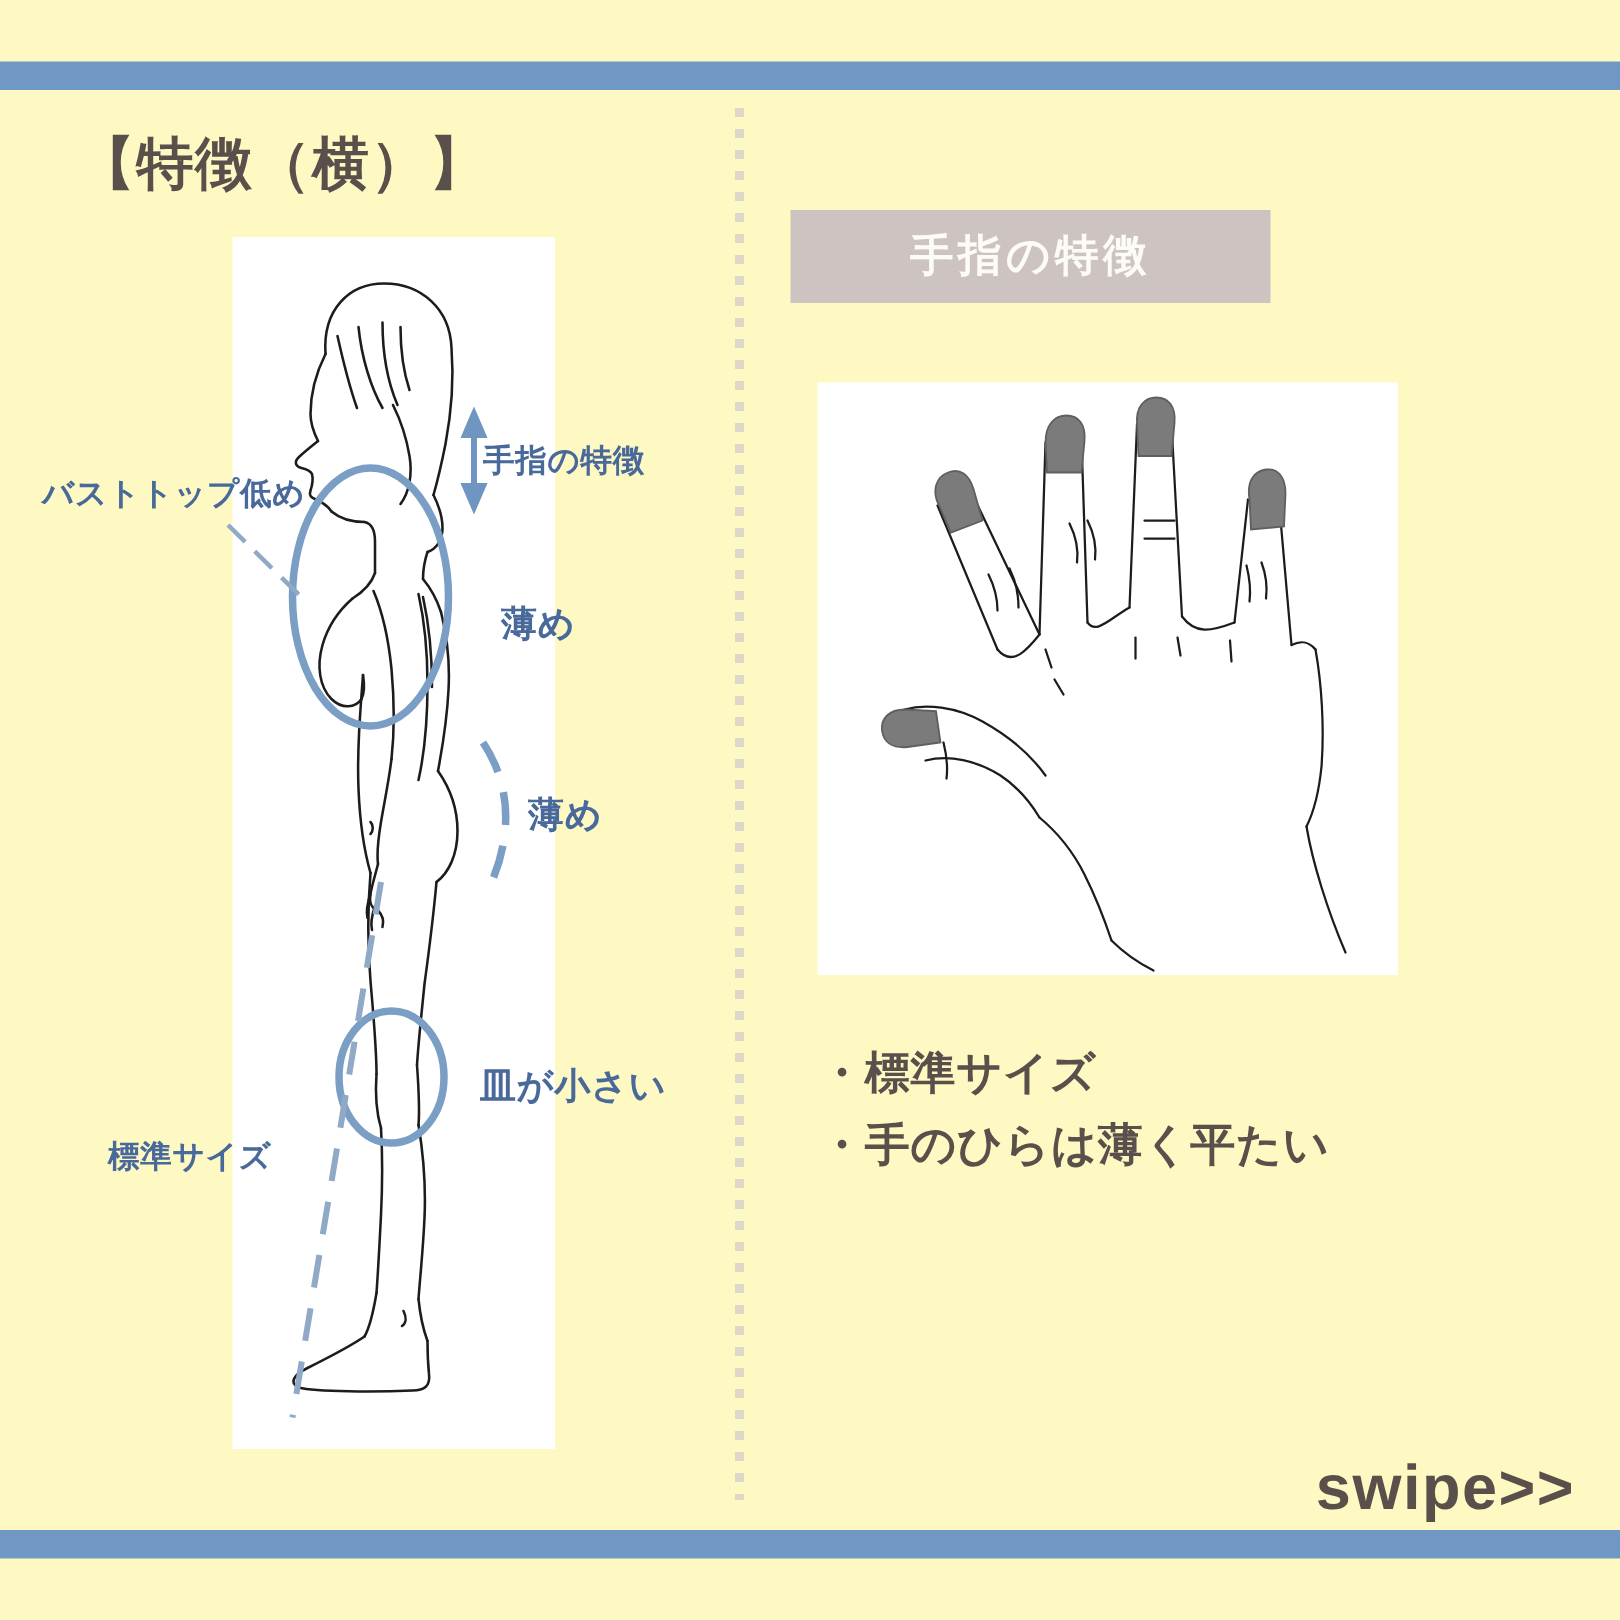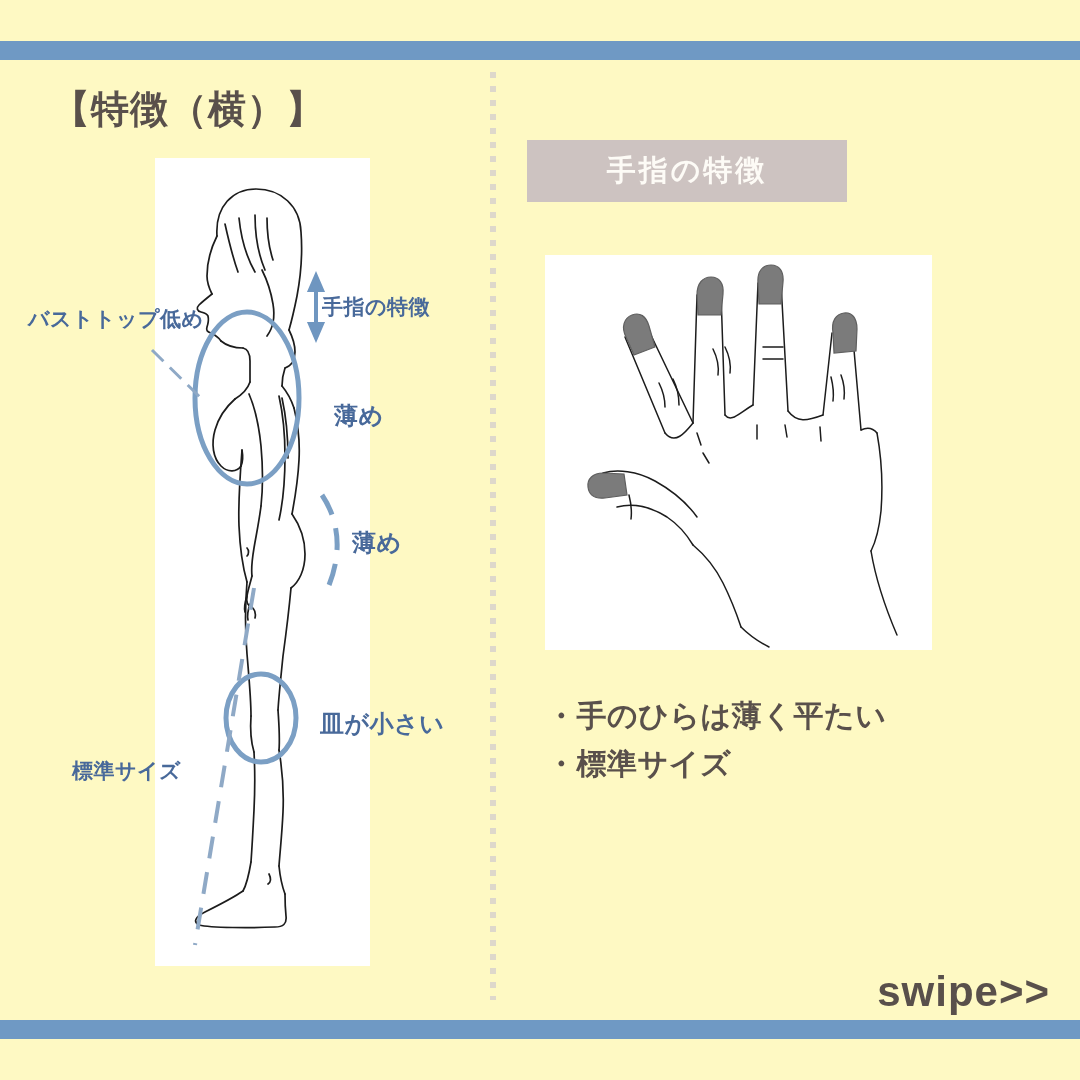--- a/index.html
+++ b/index.html
@@ -53,21 +53,21 @@
 
   
   .label {
     position:absolute;
     color:#48699a;
     font-size:21px;
     font-weight:bold;
     white-space:nowrap;
     letter-spacing:0.5px;
   }
-  .label.lbl-bust     { left:28px;  top:305px; }
+  .label.lbl-bust     { left:28px;  top:315px; }
   .label.lbl-neck     { left:322px; top:293px; }
   .label.lbl-torso    { left:334px; top:400px; font-size:24px; }
   .label.lbl-hip      { left:352px; top:527px; font-size:24px; }
   .label.lbl-knee     { left:320px; top:708px; font-size:24px; }
   .label.lbl-standard { left:72px;  top:757px; }
 
   
   .anno {
     position:absolute; left:0; top:0;
     width:1080px; height:1080px;
@@ -281,19 +281,19 @@
         <path d="M152 40 C152 28 158 22 166 22 C174 22 179 28 178 39 L176 60 L153 60 Z"></path>
         <path d="M213 28 C212 16 218 10 226 10 C234 10 239 16 238 27 L236 49 L214 49 Z"></path>
         <path d="M288 78 C286 66 291 59 299 58 C307 57 312 63 312 74 L311 96 L289 98 Z"></path>
         <path d="M81 82 C76 72 79 63 87 60 C95 57 101 61 104 71 L110 92 L89 100 Z"></path>
         <path d="M58 218 C48 218 42 224 43 232 C44 240 50 244 60 243 L82 240 L79 219 Z"></path>
       </g>
     </svg>
   </div>
 
   <div class="bullets">
+    <div class="bullet">・標準サイズ</div>
     <div class="bullet">・手のひらは薄く平たい</div>
-    <div class="bullet">・標準サイズ</div>
   </div>
 
   <div class="swipe">swipe&gt;&gt;</div>
 
 </div>
 
 </body></html>

